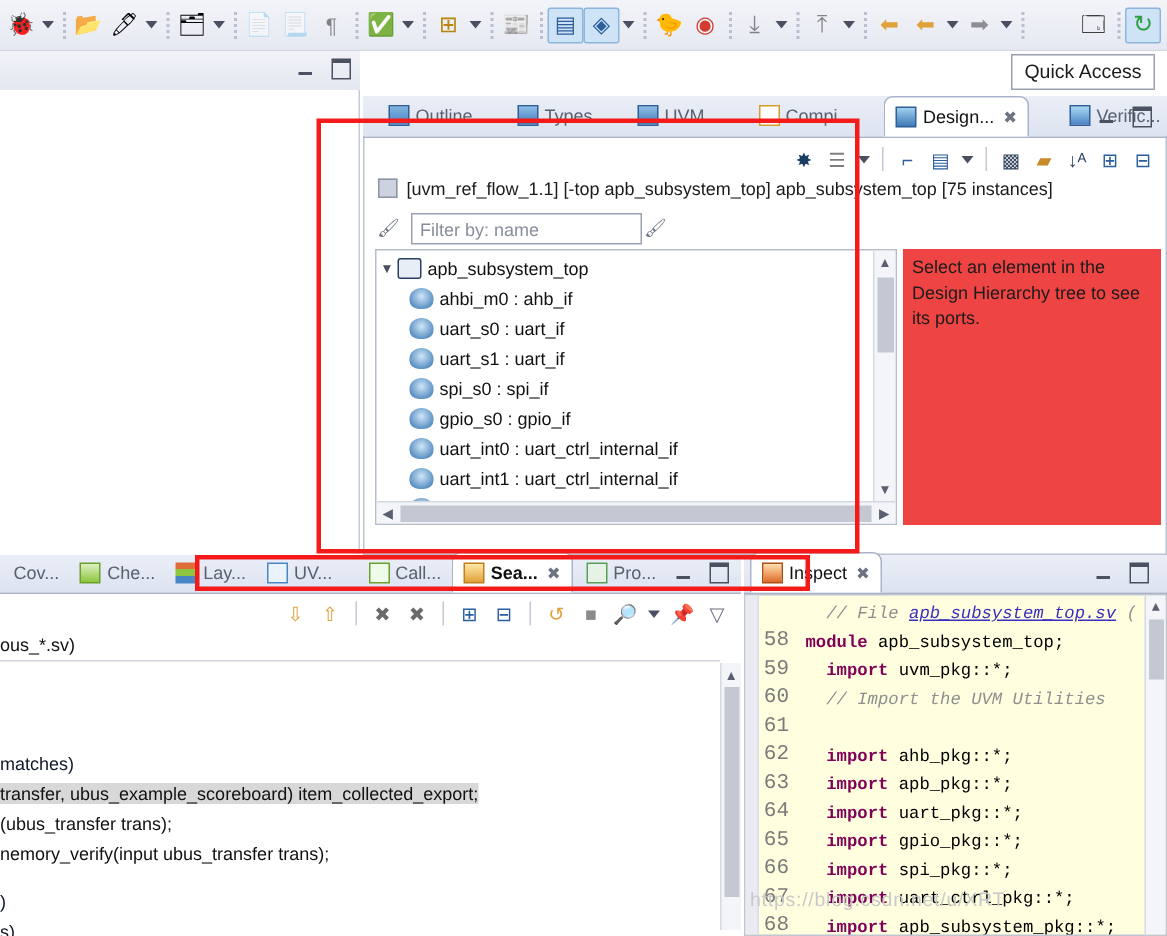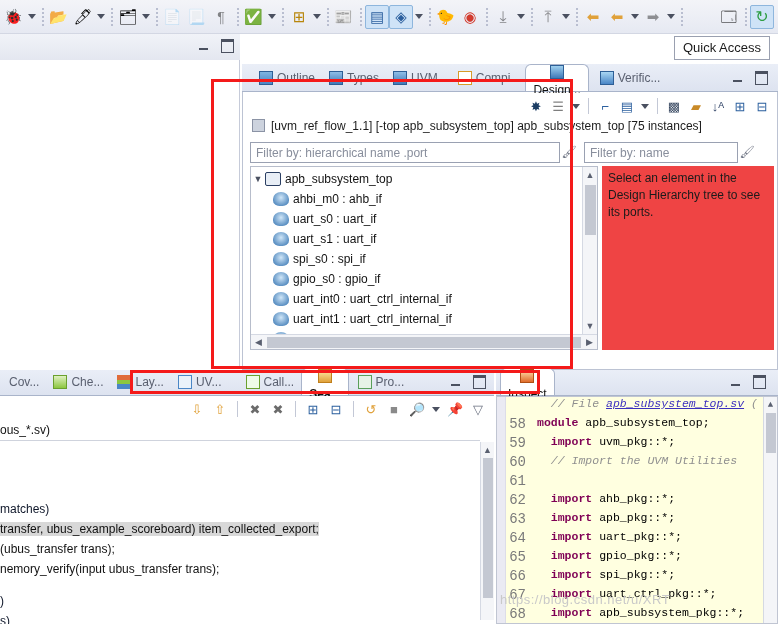--- a/index.html
+++ b/index.html
@@ -57,29 +57,29 @@
 
   
   .design-view {
     position:absolute; left:242px; top:64px; width:536px; height:306px;
     background:#ffffff;
     border:1px solid #bcc3d3; border-top:none;
   }
   .tabrow {
     position:absolute; left:242px; top:64px; width:536px; height:28px;
     background: linear-gradient(to bottom,#eaeef7,#dde3f0);
-    display:flex; align-items:center; border-bottom:1px solid #a9b4ca;
+    display:flex; align-items:flex-start; border-bottom:1px solid #a9b4ca;gap:16px;
   }
   .tab {
     display:flex; align-items:center; gap:4px; height:26px; padding:0 7px;
     font-size:12px; color:#5a6070; position:relative; white-space:nowrap;
   }
   .tab.active {
     background:#ffffff; color:#111; border:1px solid #a9b4ca; border-bottom:none;
-    border-top-left-radius:6px; border-top-right-radius:6px; height:27px;flex-direction:column;
+    border-top-left-radius:6px; border-top-right-radius:6px; height:27px;
   }
   .tab-ico { width:14px; height:14px; display:inline-block; position:relative; flex:none; }
   .tab-x { font-size:11px; color:#6d7382; margin-left:2px; }
 
   .dv-toolbar {
     position:absolute; left:244px; top:93px; width:532px; height:26px;
     display:flex; align-items:center; justify-content:flex-end; gap:2px; padding-right:4px;
     background:#ffffff;
   }
   .dv-ico { width:20px;height:20px;display:flex;align-items:center;justify-content:center;font-size:13px;}
@@ -163,21 +163,21 @@
     display:flex; align-items:flex-end; border-bottom:1px solid #a9b4ca;
   }
   .code-pane {
     position:absolute; left:496px; top:396px; width:282px; height:228px;
     background:#ffffe0; border:1px solid #c0c5d2; overflow:hidden;
     font-family:"Liberation Mono", monospace; font-size:11.5px;
   }
   .gut-edge { position:absolute; left:0; top:0; width:9px; height:100%;
               background:#eaeaf3; border-right:1px solid #dcdce8; }
   .code-rows { position:absolute; left:0; top:0; right:15px; }
-  .crow { height:19px; display:flex; align-items:flex-start; white-space:pre; }
+  .crow { height:19px; display:flex; align-items:flex-end; white-space:pre; }
   .lnum { width:34px; text-align:right; padding-right:5px; color:#7a7a7a; font-size:14px; flex:none; }
   .ctext { padding-left:6px; }
   .kw { color:#7f0055; font-weight:bold; }
   .cm { color:#8f8f8f; font-style:italic; }
   .lnk { color:#3b2fbf; text-decoration:underline; font-style:italic; }
   .code-vscroll { position:absolute; right:0; top:0; width:14px; height:100%;
                   background:#f4f5f8; border-left:1px solid #d5d9e3; }
   .cv-thumb { position:absolute; left:2px; top:16px; width:10px; height:40px; background:#c4c8d2; }
   .watermark {
     position:absolute; left:500px; top:592px; width:278px; font-size:13px; color:#c9c9c9;
@@ -377,21 +377,20 @@
     <div class="dv-ico" style="color:#2b5f9e">⊞</div>
     <div class="dv-ico" style="color:#2b5f9e">⊟</div>
   </div>
 
   <div class="dv-path">
     <span class="dv-path-ico"></span>
     <span>[uvm_ref_flow_1.1] [-top apb_subsystem_top] apb_subsystem_top [75 instances]</span>
   </div>
 
   <div class="filters">
-    <div class="filter-box f1">Filter by: hierarchical name .port</div>
     <div class="brush" style="color:#6b7180">🖌</div>
     <div class="filter-box f2">Filter by: name</div>
     <div class="brush" style="color:#6b7180">🖌</div>
   </div>
 
   <div class="tree-pane">
     <div class="tree-rows">
 
       <div class="tree-row">
         <span class="twisty">▼</span>

